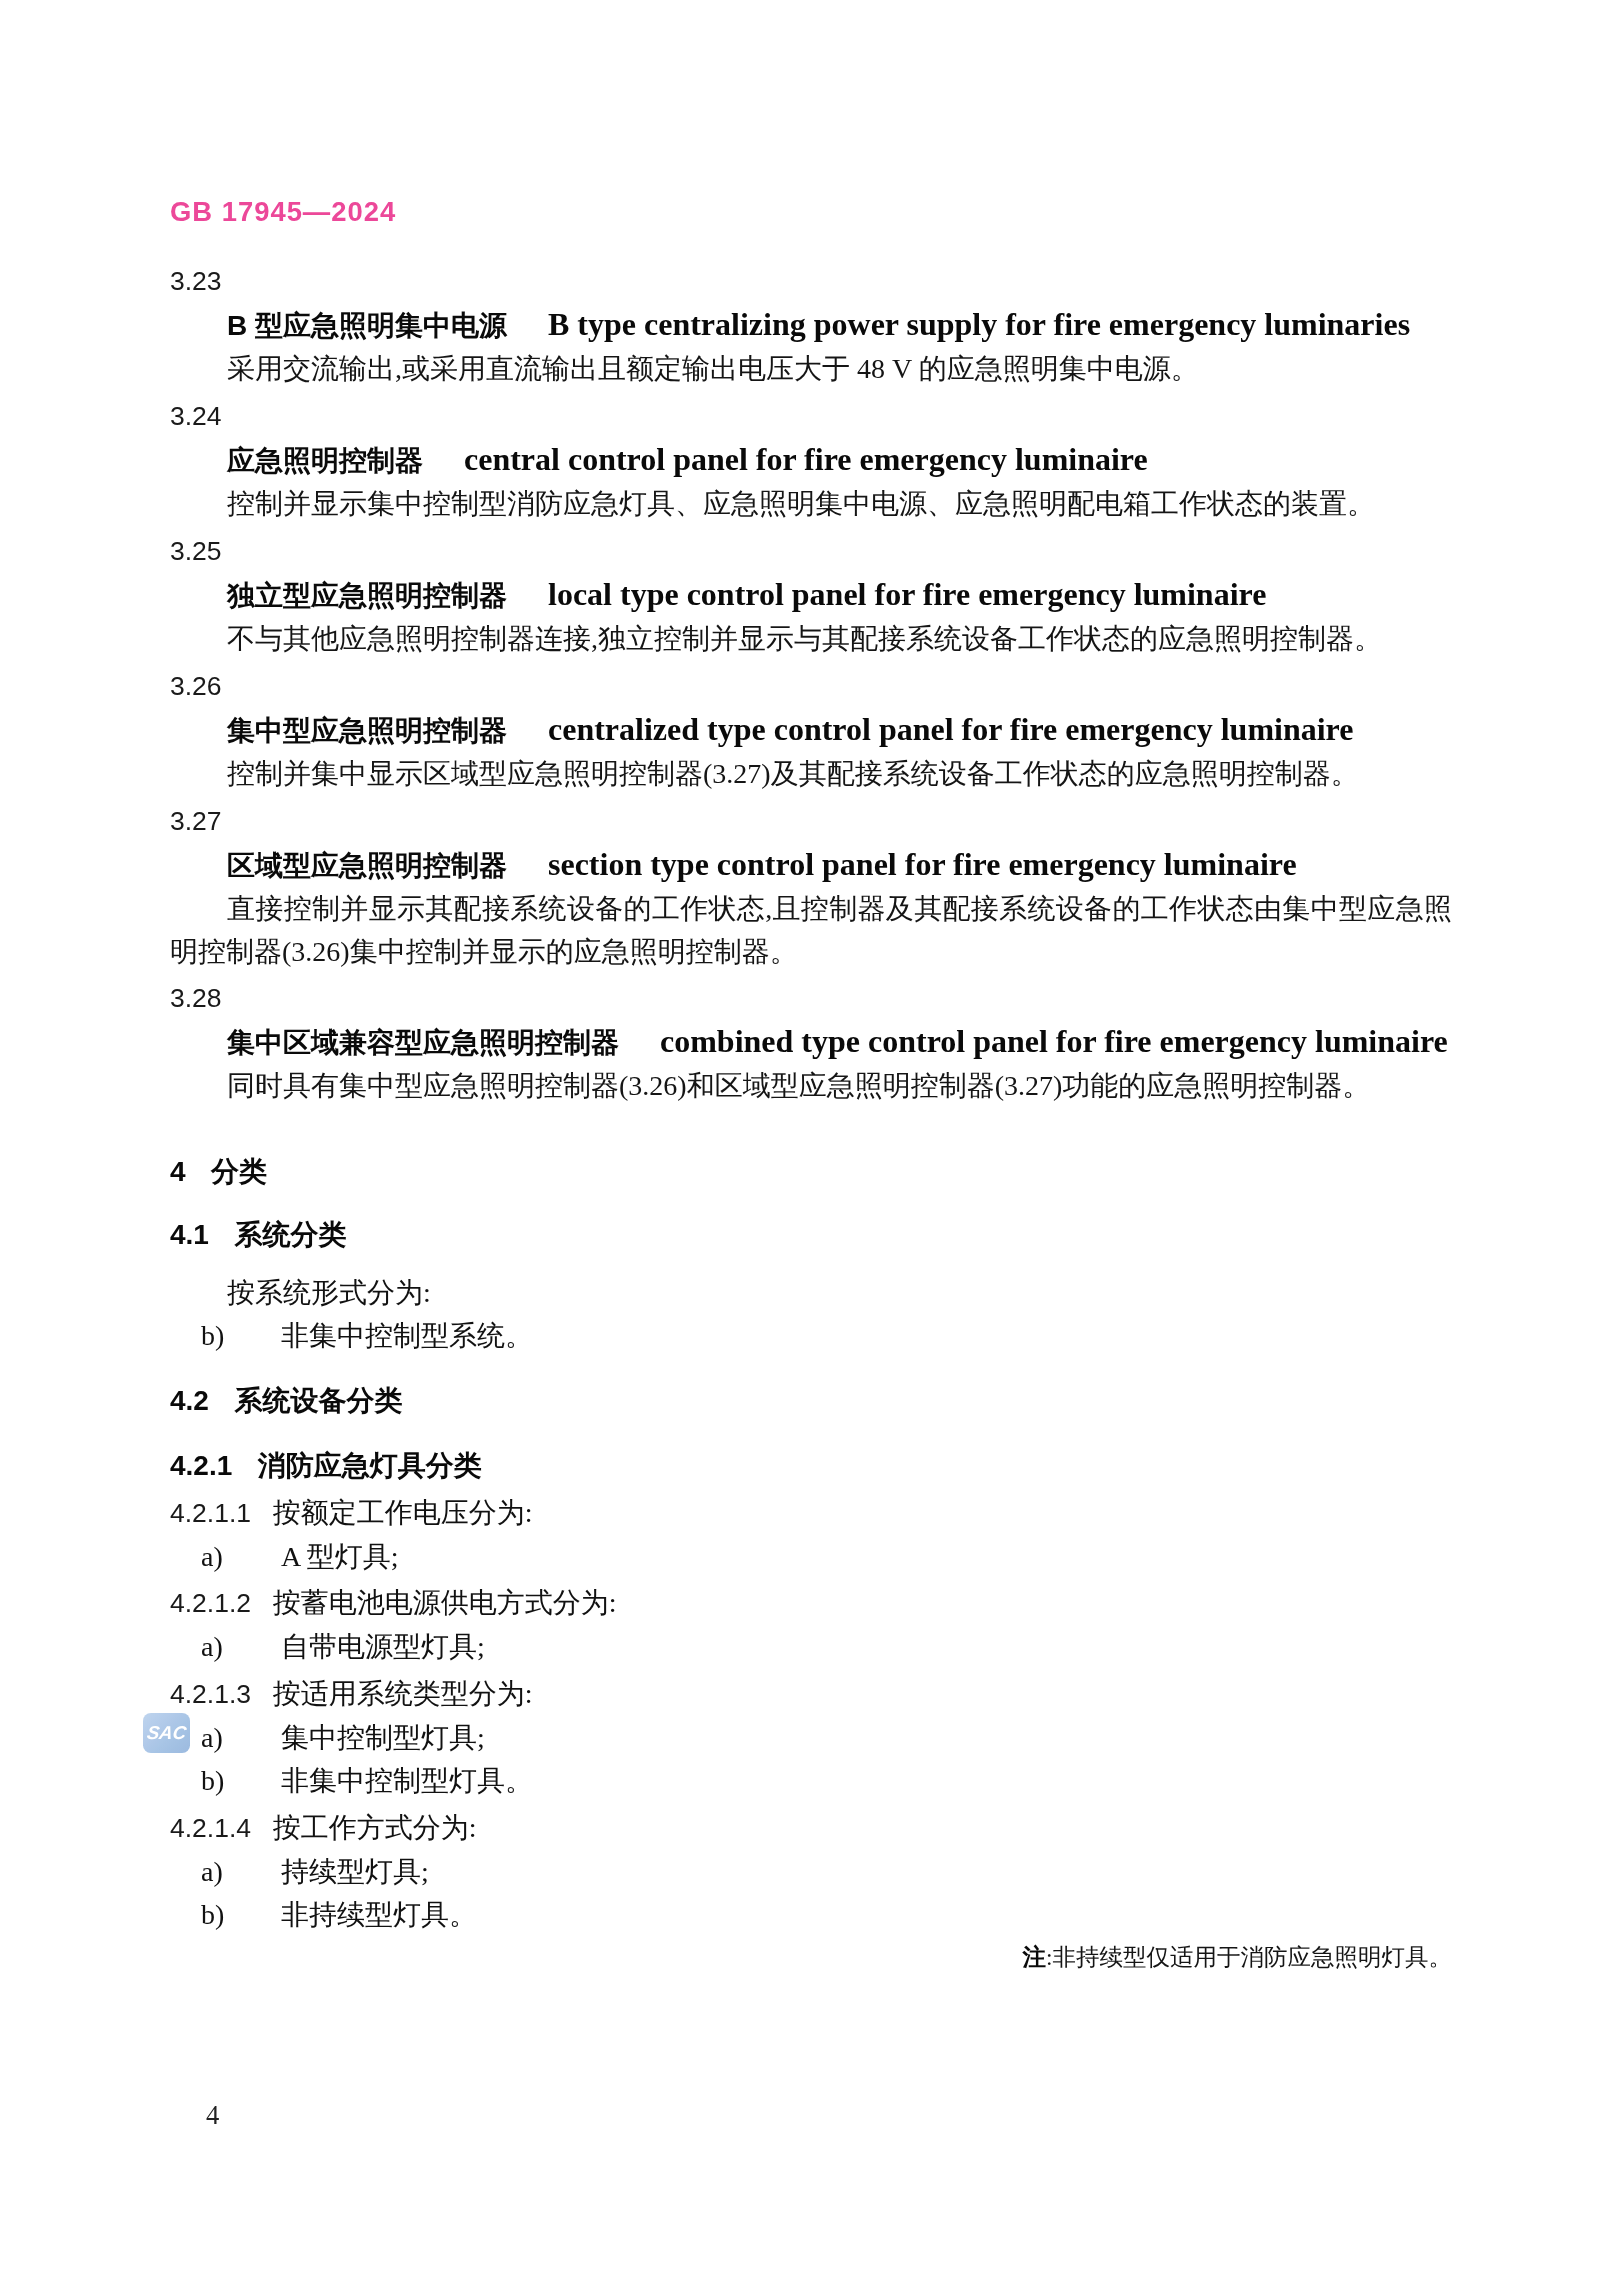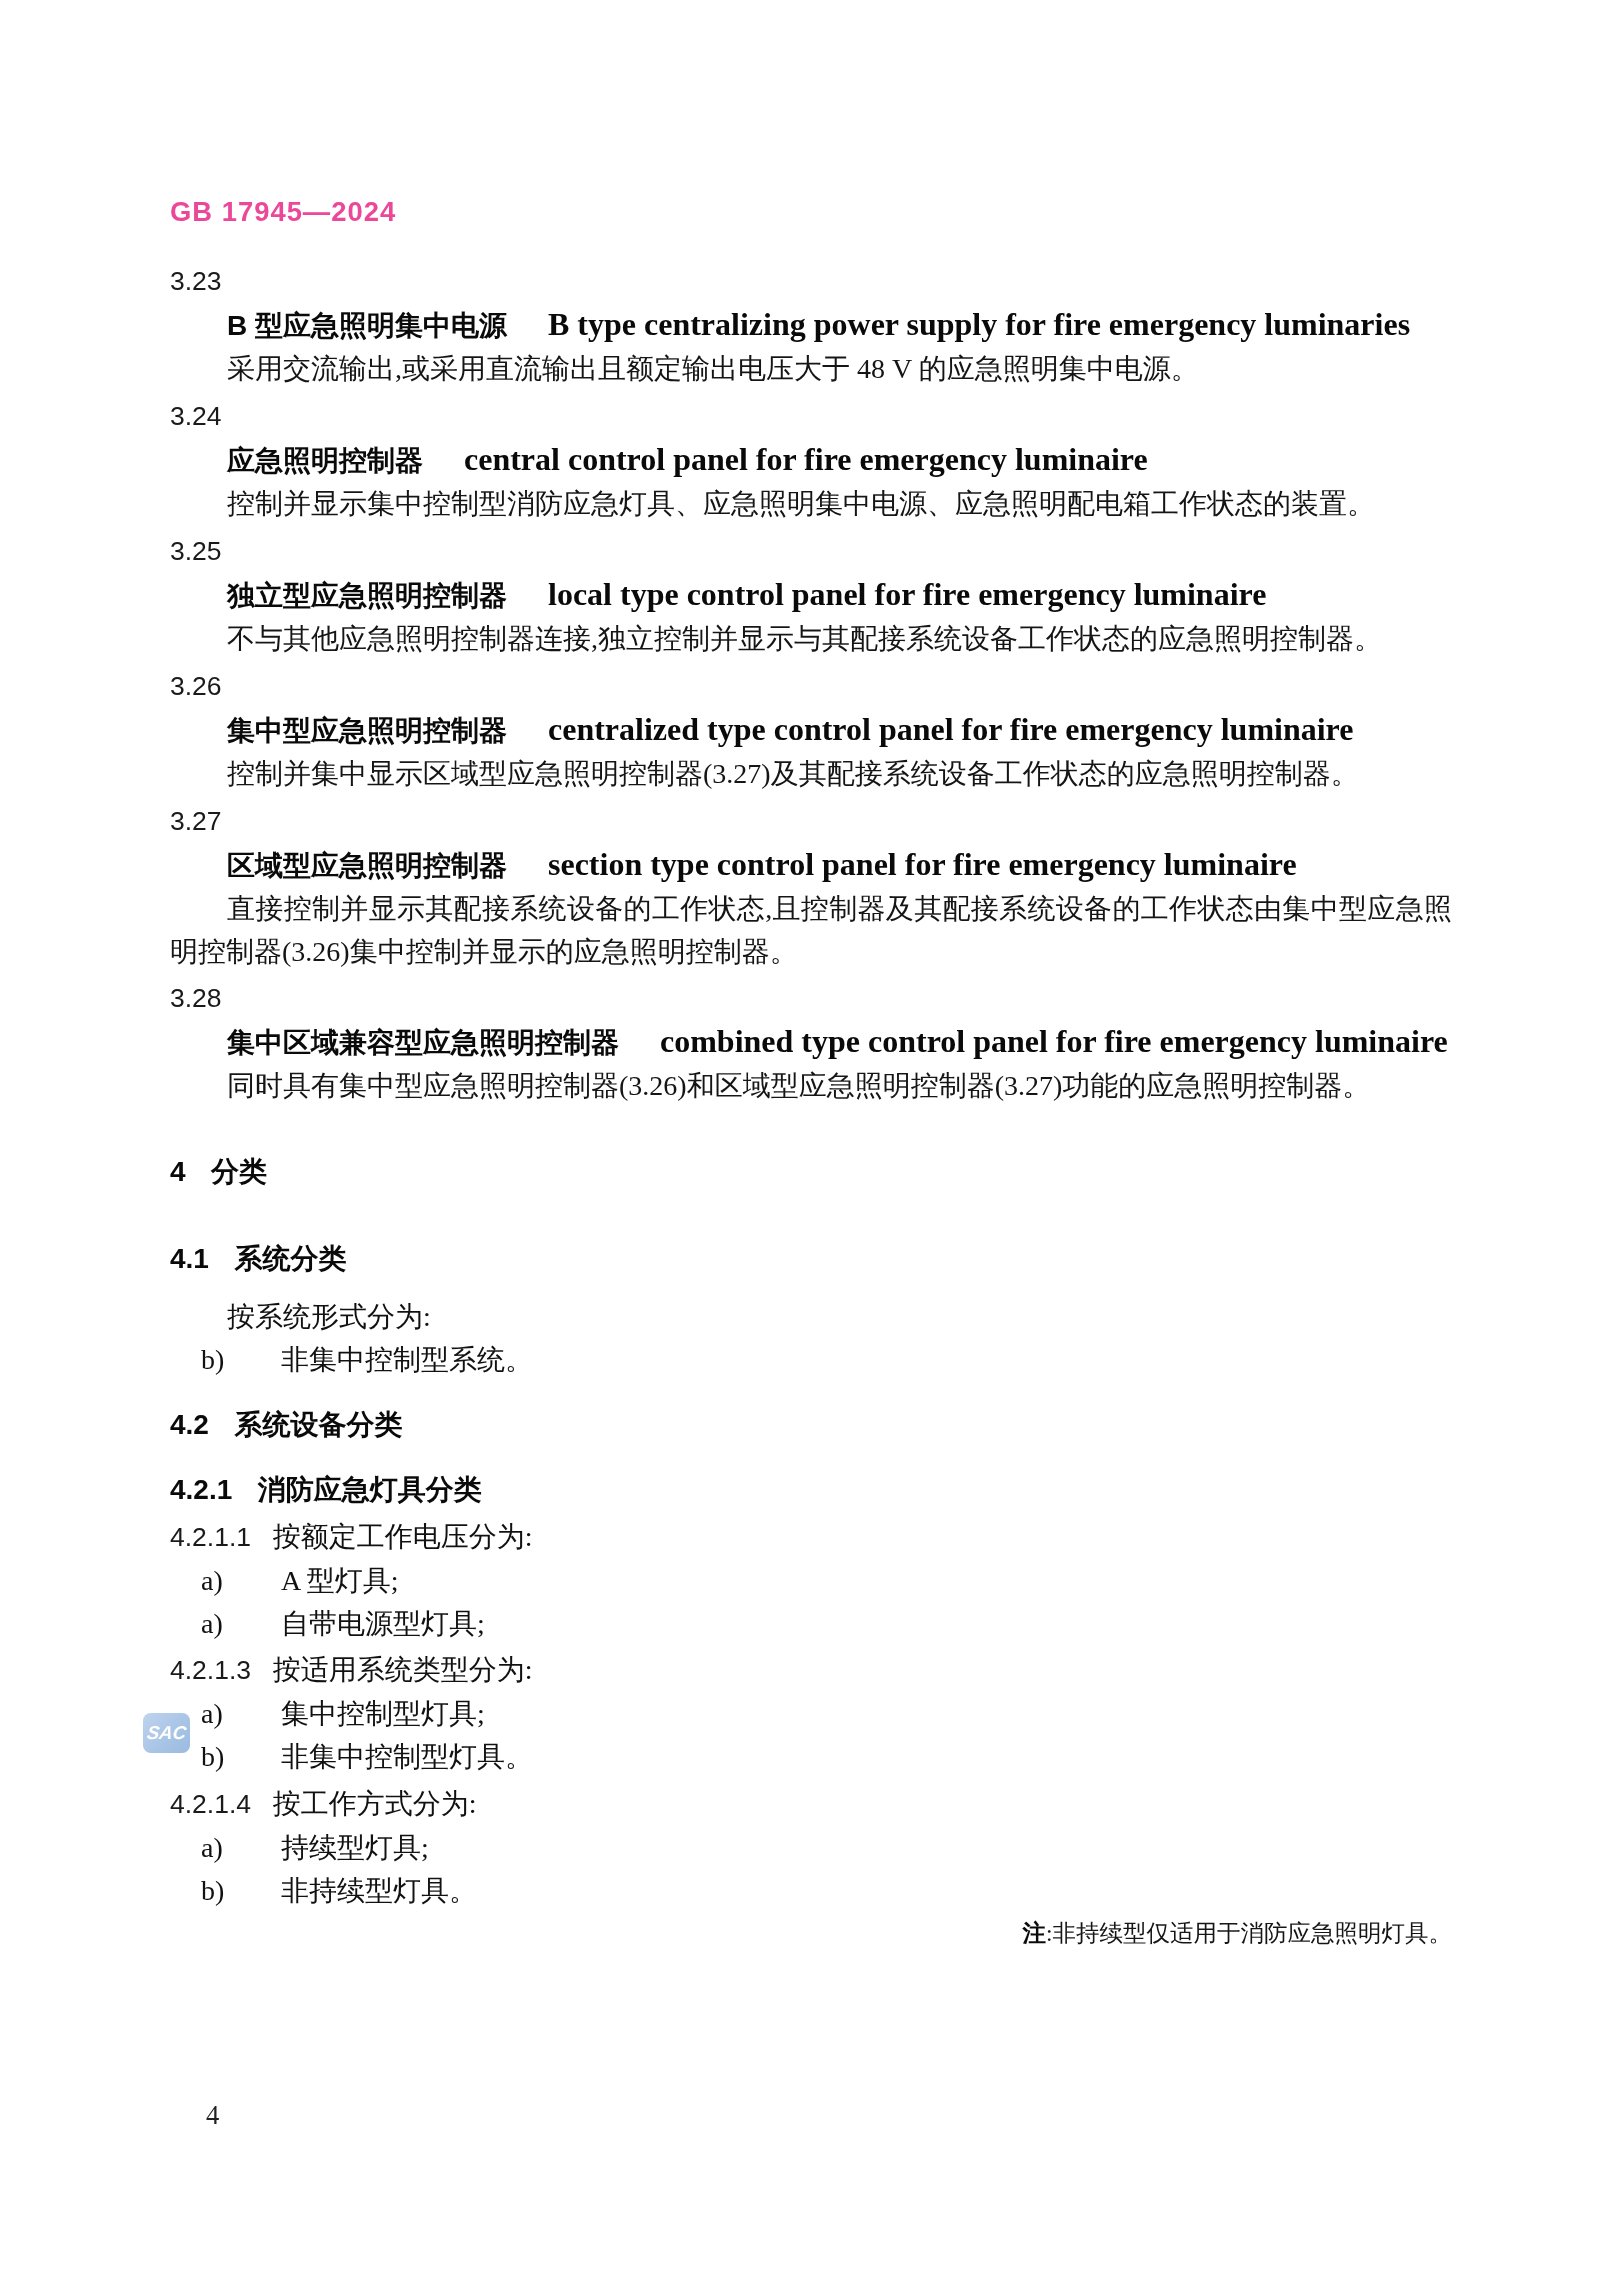--- a/index.html
+++ b/index.html
@@ -33,21 +33,21 @@
   .term-gap { display:inline-block; width:41px; }
   .term-en { font-weight:700; font-family:"Liberation Serif", serif; font-size:32px; color:#0a0a0a; }
   .def-body {
     line-height:43px; text-indent:57px; text-align:justify; color:#151515;
   }
   .h-main {
     margin-top:43px;
     font-family:"Liberation Sans", sans-serif;
     font-weight:700; font-size:28px; line-height:43px; color:#0a0a0a;
   }
-  .h-sub { margin-top:44px; }
+  .h-sub { margin-top:20px; }
   .h-sub2 { margin-top:21.6px; }
   .h-no { margin-right:25.5px; }
   .para-intro { margin-top:15px; line-height:43px; text-indent:57px; }
   .clause-line { line-height:43px; margin-top:3.9px; }
   .clause-line .c-no {
     font-family:"Liberation Sans", sans-serif; font-size:26.5px; color:#1a1a1a;
     margin-right:21.6px; padding-left:0;
   }
   .list-item { line-height:43px; padding-left:31px; }
   .list-marker { display:inline-block; width:80px; }
@@ -151,20 +151,23 @@
       <span class="h-no">4.2.1</span><span>消防应急灯具分类</span>
     </div>
 
     <div class="clause-line h-sub2">
       <span class="c-no">4.2.1.1</span><span>按额定工作电压分为:</span>
     </div>
     <div class="list-item">
       <span class="list-marker">a)</span><span>A 型灯具;</span>
     </div>
 
+    <div class="clause-line">
+      <span class="c-no">4.2.1.2</span><span>按蓄电池电源供电方式分为:</span>
+    </div>
     <div class="list-item">
       <span class="list-marker">a)</span><span>自带电源型灯具;</span>
     </div>
 
     <div class="clause-line">
       <span class="c-no">4.2.1.3</span><span>按适用系统类型分为:</span>
     </div>
     <div class="list-item">
       <span class="list-marker">a)</span><span>集中控制型灯具;</span>
     </div>

